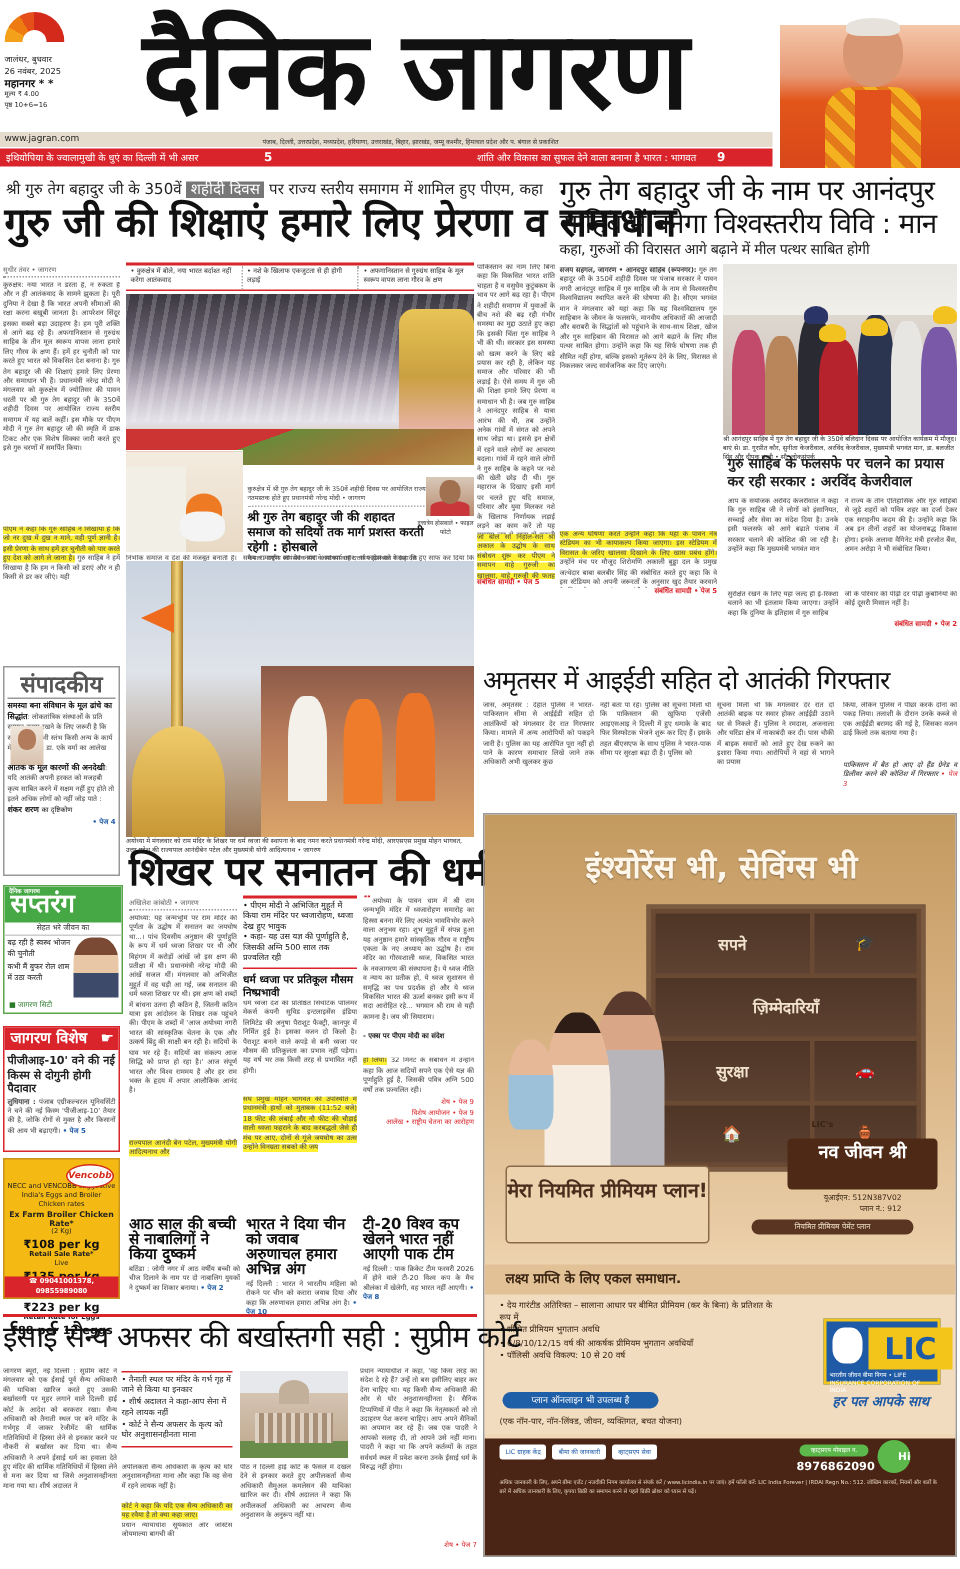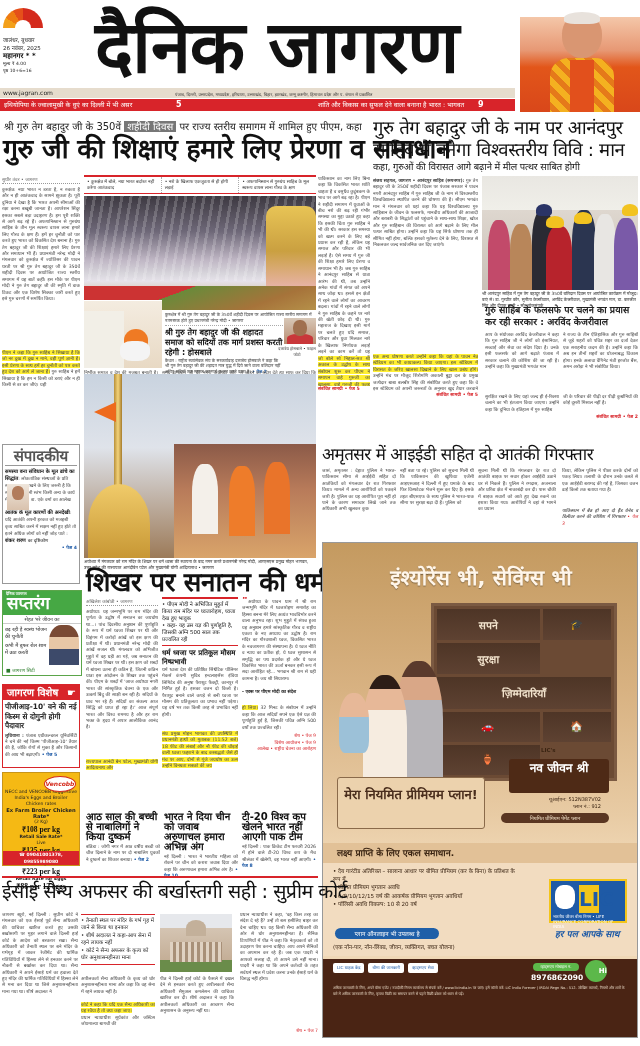--- a/index.html
+++ b/index.html
@@ -42,21 +42,21 @@
   .highlights div { flex: 1; font-size: 4.5px; line-height: 6px; color: #333; padding: 2px 3px; border-right: 1px dotted #aaa; }
   .photo-main { position: absolute; left: 84px; top: 196px; width: 232px; height: 142px; overflow: hidden;
      background: linear-gradient(180deg, #3c3840 0%, #6e6878 25%, #bfb6c4 45%, #d8d6dc 55%, #e6e2ea 60%, #c3a672 78%, #8c6d3d 100%); }
   .photo-main .rays { position:absolute; left:0; top:0; width:100%; height:60%; background: repeating-linear-gradient(100deg, rgba(255,255,255,.18) 0 3px, transparent 3px 9px); }
   .photo-main .stage { position:absolute; right:0; top:10px; width:50px; height:90px; background: linear-gradient(180deg,#e8c456,#caa040 50%,#efb8c0); border-radius: 10px 10px 0 0; }
   .photo-main .carpet { position:absolute; left:0; top:90px; width:100%; height:52px; background: linear-gradient(160deg,#c33 0,#c33 30%, #6a8a3a 30%, #a6733a 60%, #c6b05a 100%); }
   .photo-inset { position: absolute; left: 84px; top: 300px; width: 78px; height: 68px; background: linear-gradient(180deg,#f4ece0,#e8d9c4); border-top:1px solid #fff; overflow:hidden; }
   .photo-inset .turban { position:absolute; left:40px; top:28px; width:24px; height:22px; border-radius:50% 50% 30% 30%; background:#ef7a24; }
   .photo-inset .beard { position:absolute; left:36px; top:40px; width:30px; height:20px; border-radius:40%; background:#f4f4f4; }
   .photo-inset .body { position:absolute; left:0; top:10px; width:40px; height:60px; background:#f2efe7; }
-  .caption-box { position: absolute; left: 162px; top: 310px; width: 154px; height: 58px; background: #fff; padding: 2px 3px; }
+  .caption-box { position: absolute; left: 162px; top: 310px; width: 154px; height: 58px; background: #fff; padding: 14px 3px; }
   .caption-box .cap { font-size: 4.3px; line-height: 5.8px; color: #444; border-bottom: 1px dotted #aaa; padding-bottom: 1px; }
   .caption-box .sub-h { font-size: 8px; line-height: 10px; font-weight: bold; margin-top: 2px; width: 118px; }
   .caption-box .sub-b { font-size: 4.3px; line-height: 5.8px; color: #444; width: 118px; }
   .hos-photo { position: absolute; left: 284px; top: 338px; width: 32px; height: 26px; background: linear-gradient(180deg,#d8c8b8,#b88c70); }
   .hos-photo .face { position:absolute; left:9px; top:2px; width:14px; height:16px; border-radius:45%; background:#a0704f; }
   .hos-photo .shirt { position:absolute; left:3px; top:16px; width:26px; height:10px; background:#c9373a; border-radius: 40% 40% 0 0; }
 
   .col { position: absolute; }
 
   
@@ -81,21 +81,21 @@
   .saptrang .tag { font-size: 5px; text-align: center; color: #333; line-height: 8px; border-bottom: 1px solid #ccc; }
   .saptrang .girl { position: absolute; right: 2px; top: 34px; width: 30px; height: 40px; background: linear-gradient(180deg,#7a4a34 0 30%, #e8c7a6 30% 60%, #3d4a6a 60%); border-radius: 40% 40% 0 0; }
 
   .vishesh { position: absolute; left: 2px; top: 684px; width: 78px; height: 84px; border: 1px solid #d8242a; }
   .vishesh .band { background: #d8242a; color: #fff; font-size: 10px; font-weight: bold; line-height: 15px; padding-left: 4px; }
   .vishesh .h { font-size: 7.4px; line-height: 9.5px; font-weight: bold; padding: 2px; color: #222; }
 
   .venky { position: absolute; left: 2px; top: 772px; width: 78px; height: 94px; background: #f5b914; border: 1px solid #c8941a; padding: 2px; text-align: center; }
   .venky .logo { position:absolute; right: 3px; top: 3px; width: 32px; height: 16px; border-radius: 50%; background: #fff; border: 1.5px solid #d42a1c; color: #d42a1c; font-size: 6px; font-weight: bold; line-height: 13px; font-style: italic; }
   .venky .ln { font-size: 4.5px; line-height: 6px; color: #222; }
-  .venky .price { font-size: 7.5px; font-weight: bold; line-height: 9px; color: #111; font-family: Liberation Serif, serif; }
+  .venky .price { font-size: 7.5px; font-weight: bold; line-height: 9px; color: #111; }
   .venky .foot { position: absolute; left: 0; bottom: 0; width: 100%; background: #d8242a; color: #fff; font-size: 4.5px; line-height: 7px; font-weight: bold; }
 
   
   .ram-photo { position: absolute; left: 84px; top: 374px; width: 232px; height: 184px; overflow: hidden; background: linear-gradient(180deg,#c9d3df 0%,#dfe3ea 40%, #9c7a58 100%); }
   .ram-photo .pole { position:absolute; left:30px; top:0; width:8px; height:150px; background: linear-gradient(90deg,#b8903a,#f3d37a,#a67c2c); }
   .ram-photo .flag { position:absolute; left:10px; top:28px; width:0; height:0; border-top: 10px solid transparent; border-bottom: 10px solid transparent; border-right: 22px solid #ee6a1d; }
   .ram-photo .dome { position:absolute; left:4px; top:110px; width:62px; height:80px; background: linear-gradient(180deg,#f0cb6a,#c49330); border-radius: 50% 50% 0 0; }
   .ram-photo .dais { position:absolute; left:90px; top:70px; width:142px; height:114px; background: linear-gradient(180deg,#8b5a48 0, #b87b5a 40%, #d9a46a 100%); }
   .ram-photo .p1 { position:absolute; left:108px; top:90px; width:26px; height:70px; background:#f4f0ea; border-radius: 40% 40% 0 0; }
   .ram-photo .p2 { position:absolute; left:145px; top:92px; width:26px; height:70px; background:#ee7c2a; border-radius: 40% 40% 0 0; }
@@ -110,36 +110,36 @@
 
   
   .lic { position: absolute; left: 322px; top: 542px; width: 316px; height: 496px; border: 1px solid #999; overflow: hidden; background: linear-gradient(180deg, #c49a60 0%, #d8b282 30%, #e8cba4 55%, #f0d8b6 65%); }
   .lic .top-h { position:absolute; left: 20px; top: 22px; width: 276px; text-align: center; font-size: 21px; line-height: 26px; color: #fff6ea; font-weight: bold; text-shadow: 0 1px 1px rgba(0,0,0,.35); }
   .lic .shelf { position:absolute; left: 108px; top: 60px; width: 186px; height: 178px; background: #6b4a34; border: 3px solid #7b5a42; display: grid; grid-template-columns: 1.2fr 0.8fr; gap: 3px; padding: 3px; }
   .lic .cell { background: linear-gradient(180deg,#4e3526,#5e4232); color: #f1e2cc; font-size: 10.5px; font-weight: bold; display:flex; align-items:center; justify-content:center; }
   .lic .family { position:absolute; left: 10px; top: 110px; width: 115px; height: 140px; }
   .lic .f-man { position:absolute; left: 62px; top: 8px; width: 48px; height: 130px; background: linear-gradient(180deg,#5a3a2c 0 12%, #d9a787 12% 30%, #b7b5b9 30%); border-radius: 45% 45% 0 0; }
   .lic .f-wom { position:absolute; left: 30px; top: 22px; width: 44px; height: 116px; background: linear-gradient(180deg,#2d1d16 0 12%, #e7b898 12% 30%, #f6ece0 30%); border-radius: 45% 45% 0 0; }
   .lic .f-baby { position:absolute; left: 6px; top: 40px; width: 30px; height: 60px; background: linear-gradient(180deg,#e7b898 0 40%, #9cc1d8 40%); border-radius: 45% 45% 20% 20%; }
-  .lic .bubble { position:absolute; left: 14px; top: 234px; width: 148px; height: 52px; background: #ecd2ad; border: 1px solid #8a6a4a; border-radius: 3px; text-align:center; font-size: 13px; font-weight: bold; color: #4a2e1d; line-height: 17px; padding-top: 8px; }
+  .lic .bubble { position:absolute; left: 14px; top: 234px; width: 136px; height: 52px; background: #ecd2ad; border: 1px solid #8a6a4a; border-radius: 3px; text-align:center; font-size: 13px; font-weight: bold; color: #4a2e1d; line-height: 17px; padding-top: 8px; }
   .lic .nav { position:absolute; left: 178px; top: 204px; width: 110px; height: 70px; }
   .lic .nav .lics { position:absolute; left: 40px; top: 0; font-size: 5.5px; font-weight: bold; color: #3a2412; }
-  .lic .nav .badge { position:absolute; left: 8px; top: 12px; width: 100px; height: 34px; background: #4e2a16; color: #fff; border-radius: 3px; text-align:center; font-size: 12px; font-weight: bold; line-height: 15px; padding-top: 2px; }
+  .lic .nav .badge { position:absolute; left: 24px; top: 12px; width: 100px; height: 34px; background: #4e2a16; color: #fff; border-radius: 3px; text-align:center; font-size: 12px; font-weight: bold; line-height: 15px; padding-top: 2px; }
   .lic .nav .uin { position:absolute; left: 10px; top: 49px; font-size: 5px; color: #3a2412; line-height: 6.5px; text-align: right; width: 90px; }
   .lic .nav .pill { position:absolute; left: 0; top: 66px; width: 108px; height: 10px; border-radius: 5px; background: #5a3622; color: #f0e0c8; font-size: 5px; line-height: 10px; text-align: center; }
   .lic .tagline { position:absolute; left: 0; top: 300px; width: 100%; height: 20px; background: #e2c197; font-size: 9px; line-height: 20px; padding-left: 14px; font-weight: bold; color: #3a2412; }
   .lic .bullets { position:absolute; left: 10px; top: 324px; width: 190px; font-size: 5.6px; line-height: 8.2px; color: #3a2412; background: transparent; }
   .lic .bullets li { list-style: none; }
   .lic .bullets li::before { content: "• "; }
   .lic .online { position:absolute; left: 12px; top: 385px; width: 104px; height: 11px; border-radius: 6px; background: #1f5fa8; color: #fff; font-size: 6px; line-height: 11px; text-align: center; }
   .lic .plans { position:absolute; left: 10px; top: 400px; font-size: 5.6px; color: #3a2412; }
   .lic .lower { position:absolute; left:0; top:318px; width:100%; height:95px; background:#f2dcc0; z-index:-0; }
   .lic .logo-box { position:absolute; left: 226px; top: 336px; width: 78px; height: 44px; background: #1e5aa6; border: 2px solid #f3c51a; }
   .lic .logo-box .emb { position:absolute; left: 4px; top: 4px; width: 20px; height: 24px; border-radius: 40%; background: #fff; }
-  .lic .logo-box .txt { position:absolute; left: 28px; top: 4px; width: 20px; height: 28px; background: #f3c51a; color: #1e5aa6; font-size: 20px; font-weight: bold; line-height: 28px; text-align: center; }
+  .lic .logo-box .txt { position:absolute; left: 28px; top: 4px; width: 56px; height: 28px; background: #f3c51a; color: #1e5aa6; font-size: 20px; font-weight: bold; line-height: 28px; text-align: center; }
   .lic .logo-box .hin { position:absolute; left: 2px; top: 33px; font-size: 4px; color: #fff; }
   .lic .saath { position:absolute; left: 232px; top: 384px; font-size: 9px; color: #1e5aa6; font-style: italic; font-weight: bold; }
   .lic .foot { position:absolute; left: 0; top: 416px; width: 100%; height: 80px; background: #4a2414; color: #f1e3d1; }
   .lic .foot .btns { position:absolute; left: 10px; top: 4px; display:flex; gap: 4px; }
   .lic .foot .btn { background: #fff; color: #1e5aa6; font-size: 4.2px; height: 10px; line-height: 10px; padding: 0 4px; border-radius: 2px; }
   .lic .foot .wa { position:absolute; left: 210px; top: 4px; width: 46px; height: 8px; border-radius: 4px; background:#5cb84a; color:#fff; font-size:4px; line-height:8px; text-align:center; }
   .lic .foot .hi { position:absolute; left: 262px; top: 1px; width: 22px; height: 22px; border-radius: 50%; background:#5cb84a; color:#fff; font-size: 7px; font-weight:bold; line-height: 22px; text-align:right; }
   .lic .foot .phone { position:absolute; left: 208px; top: 14px; font-size: 7.5px; font-weight: bold; color: #fff; }
   .lic .foot .fine { position:absolute; left: 10px; top: 26px; width: 296px; font-size: 3.6px; line-height: 6px; color: #e8d8c4; }
 
@@ -368,22 +368,22 @@
   <div class="body-text" style="height:36px;overflow:hidden">किया, लेकिन पुलिस ने पीछा करके दोनों को पकड़ लिया। तलाशी के दौरान उनके कब्जे से एक आईईडी बरामद की गई है, जिसका वजन ढाई किलो तक बताया गया है।</div>
   <div class="body-text" style="margin-top:4px;font-style:italic;color:#222"><span>पाकिस्तान में बैठ हो आए दो हैंड ग्रेनेड व डिलीवर करने की कोशिश में गिरफ्तार</span> <span class="red">• पेज 3</span></div>
 </div>
 
 <div class="lic">
   <div class="lower"></div>
   <div class="top-h">इंश्योरेंस भी, सेविंग्स भी</div>
   <div class="shelf">
     <div class="cell">सपने</div>
     <div class="cell">🎓</div>
+    <div class="cell" style="grid-column:1/3">ज़िम्मेदारियाँ</div>
     <div class="cell">सुरक्षा</div>
-    <div class="cell" style="grid-column:1/3">ज़िम्मेदारियाँ</div>
     <div class="cell">🚗</div>
     <div class="cell">🏠</div>
     <div class="cell">🏺</div>
   </div>
   <div class="family">
       <div class="f-man"></div>
       <div class="f-wom"></div>
       <div class="f-baby"></div>
     </div>
   <div class="bubble">मेरा नियमित प्रीमियम प्लान!</div>

